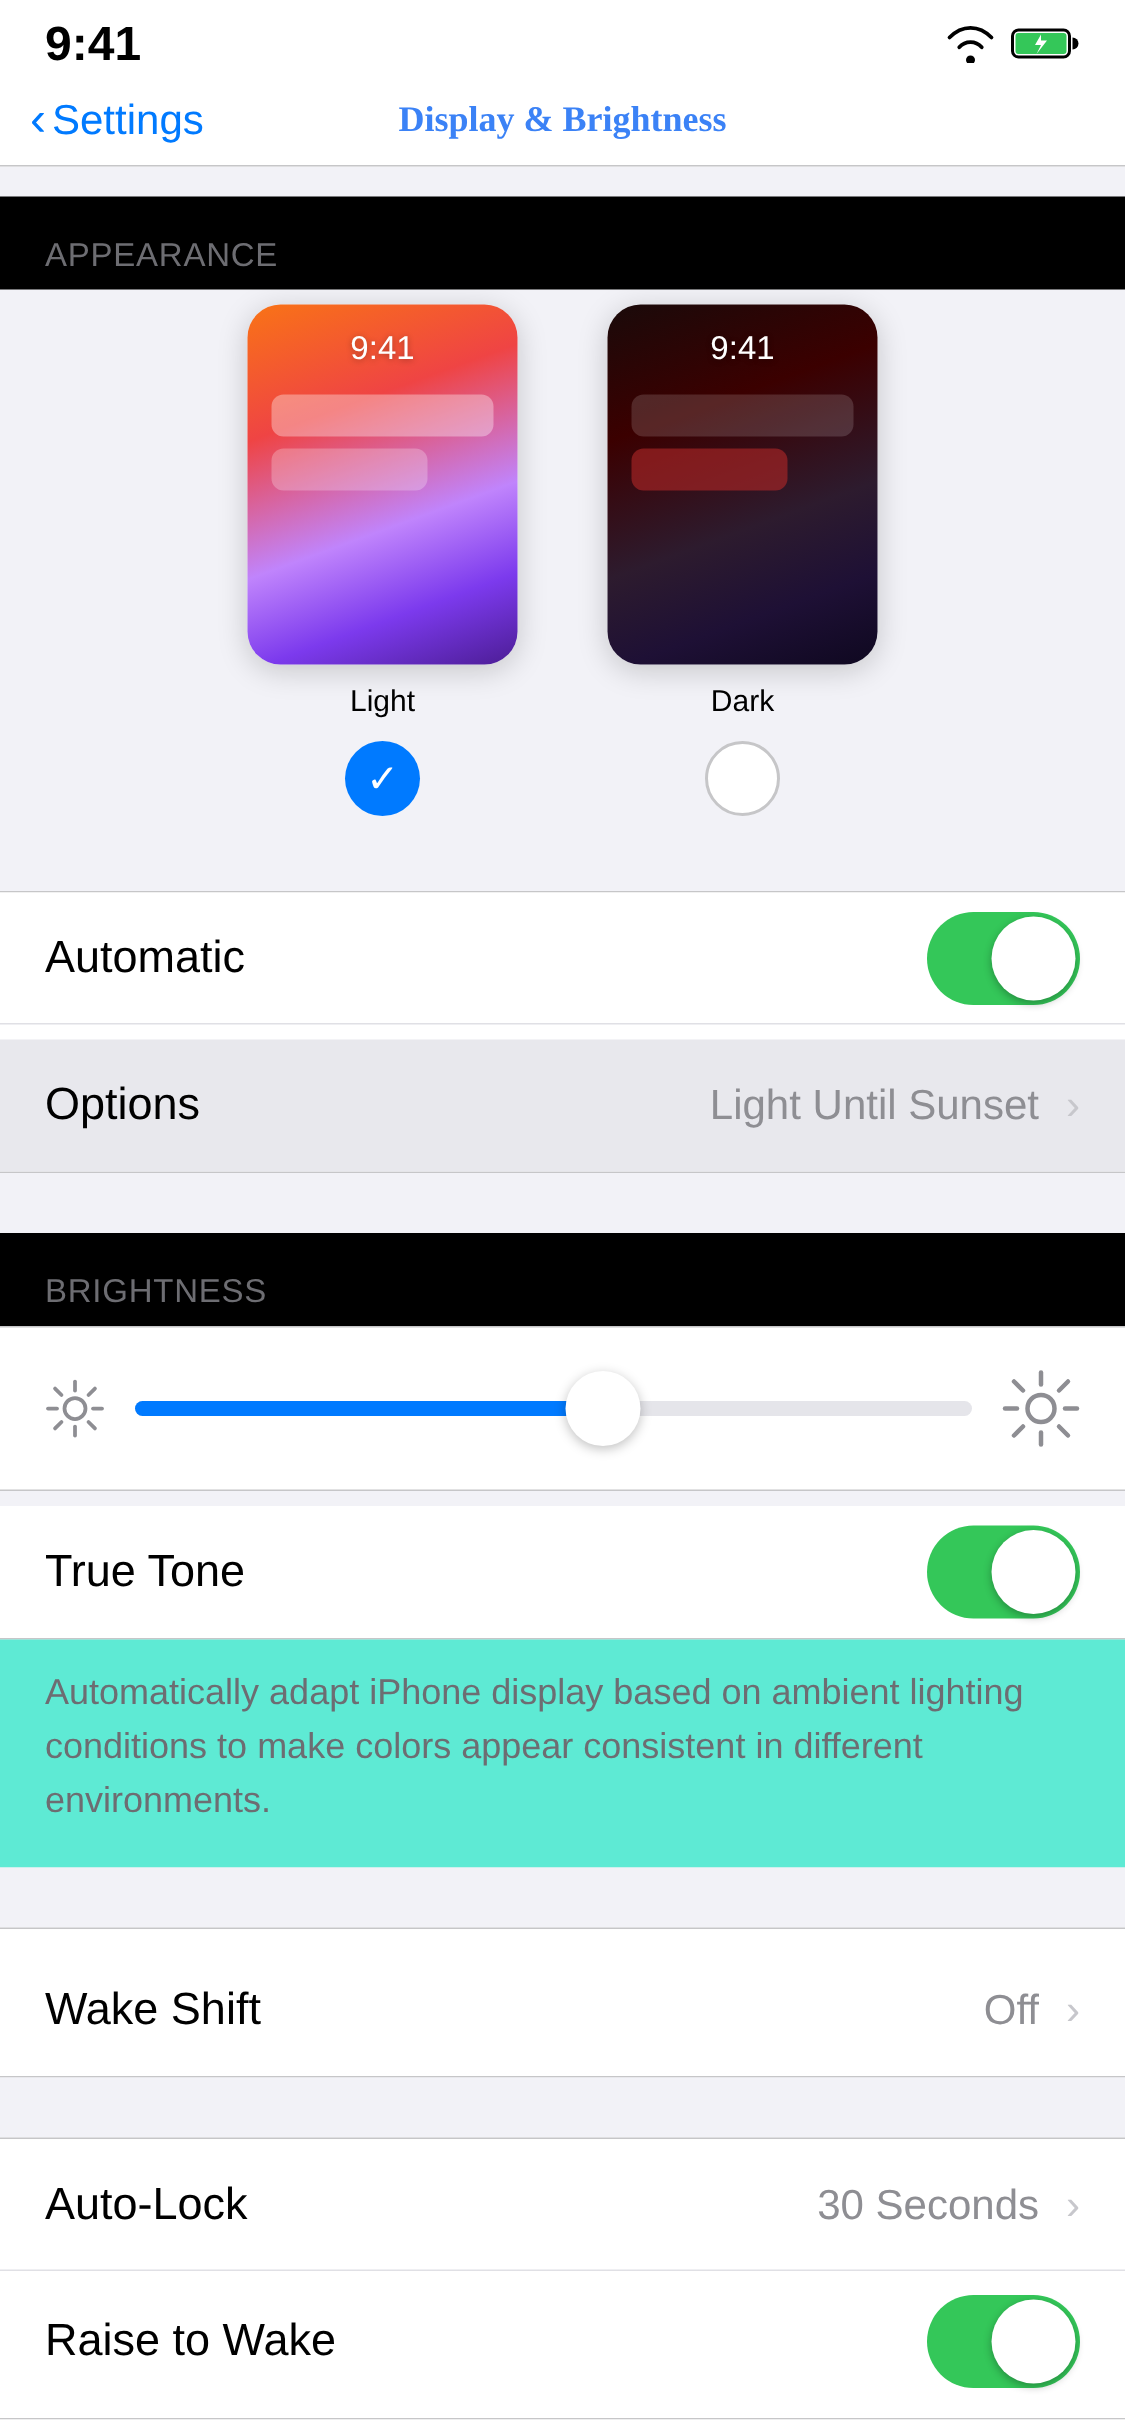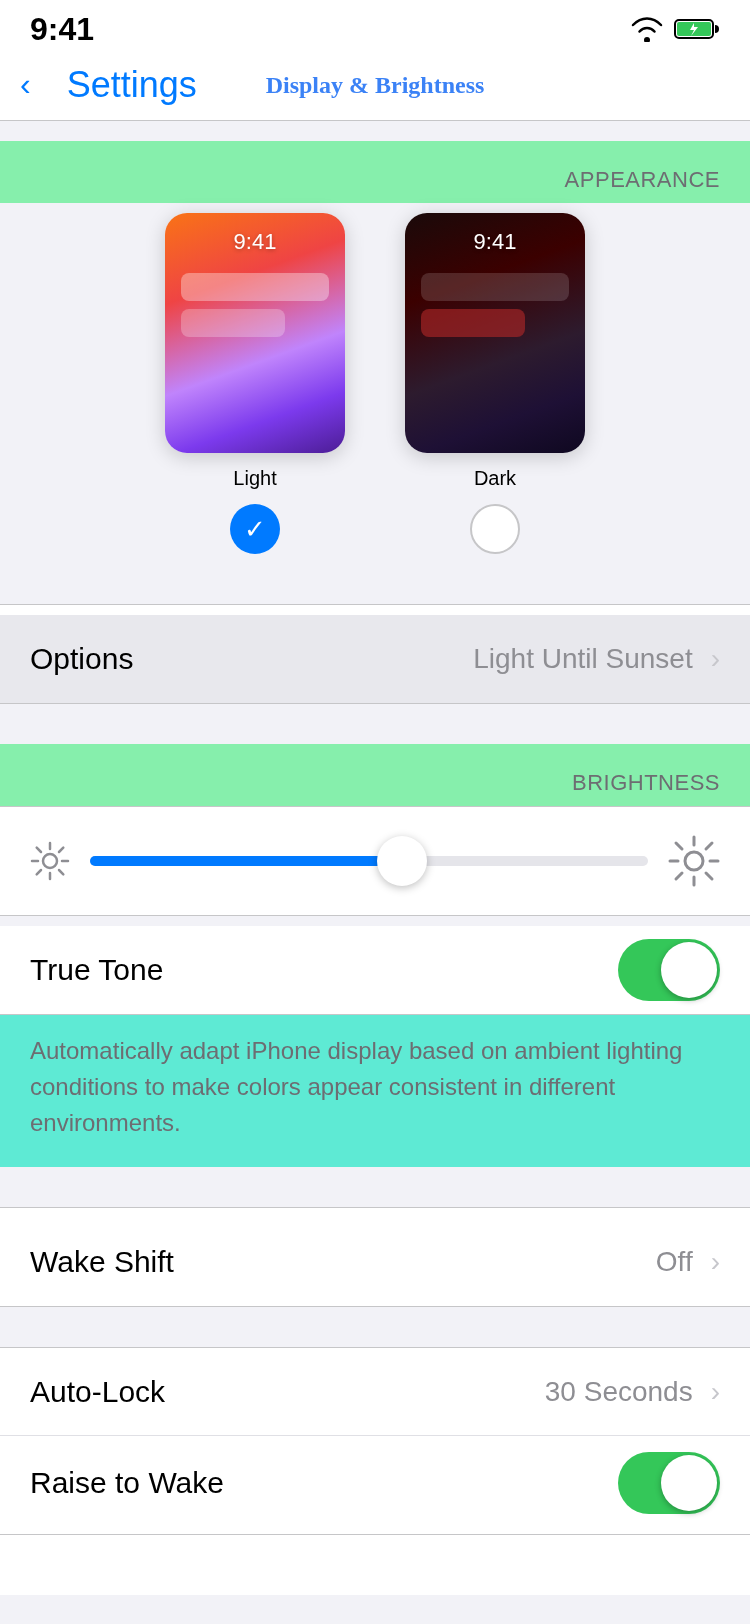--- a/index.html
+++ b/index.html
@@ -49,44 +49,42 @@
       font-size: 28px;
       cursor: pointer;
       gap: 4px;
     }
     .nav-back-chevron {
       font-size: 32px;
       line-height: 1;
       margin-top: -2px;
     }
     .nav-back-text {
-      font-size: 36px;
-      margin-left: 32px;
+      font-size: 28px;
     }
     .nav-title {
       position: absolute;
       left: 50%;
       transform: translateX(-50%);
       font-size: 24px;
       font-weight: 600;
       color: #3b82f6;
       white-space: nowrap;
       font-family: Liberation Serif, serif;
     }
 
     
     .section-header {
       padding: 26px 30px 10px 30px;
       font-size: 22px;
       font-weight: 400;
       color: #6d6d72;
       letter-spacing: 0.5px;
       text-transform: uppercase;
-      background: #86efac;
-      text-align: right;
+      background: #000000;
     }
 
     
     .appearance-section {
       background: #f2f2f7;
       padding: 20px 0 30px 0;
     }
     .appearance-options {
       display: flex;
       justify-content: center;
@@ -364,20 +362,26 @@
           <div class="preview-widget-bar short dark-bar"></div>
         </div>
       </div>
       <span class="appearance-label">Dark</span>
       <div class="appearance-check unselected"></div>
     </div>
   </div>
 </div>
 
 <div class="section-card-wrapper">
+  <div class="settings-row">
+    <span class="row-label">Automatic</span>
+    <div class="toggle on">
+      <div class="toggle-knob"></div>
+    </div>
+  </div>
 
   <div class="settings-row options-row" style="border-bottom:none;">
     <span class="row-label">Options</span>
     <div class="row-right">
       <span class="row-value">Light Until Sunset</span>
       <span class="chevron-right">›</span>
     </div>
   </div>
 </div>
 

